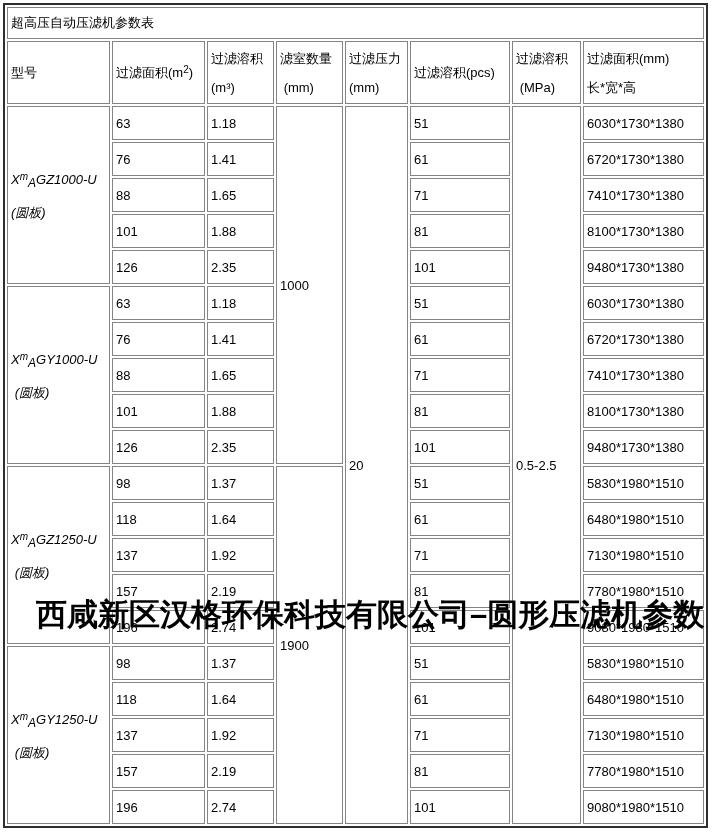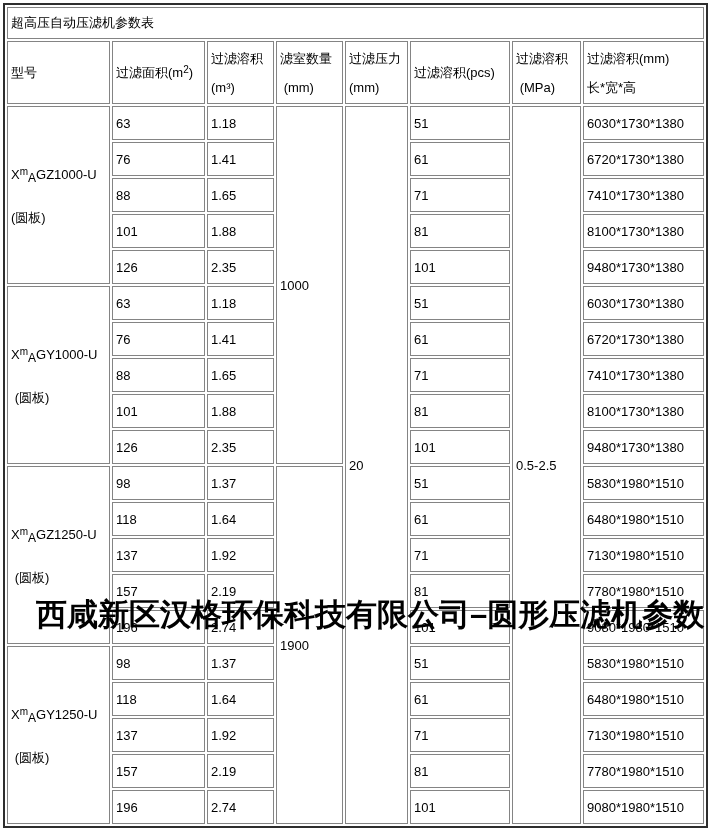--- a/index.html
+++ b/index.html
@@ -6,21 +6,21 @@
   .page { position:relative; width:623px; height:839px; padding:3px 16px 0 3px; box-sizing:border-box;
           font-family:"Liberation Sans","DejaVu Sans",sans-serif; color:#000; }
   table.spec { border-collapse:separate; border-spacing:2px; border:2px solid #2e2e2e;
                width:705px; table-layout:fixed; background:#fff; }
   td { border:1px solid #848484; box-sizing:border-box; padding:0 3px;
        font-size:13px; color:#000; vertical-align:middle; text-align:left; overflow:hidden; }
   tr.title-row td { height:32px; }
   tr.header-row td { height:63px; }
   tr.data td { height:34px; }
   .two-line div { line-height:29px; }
-  .model-cell div { line-height:40px; }
+  .model-cell div { line-height:30px;font-style:italic; }
   .pre { white-space:pre-wrap; }
   sup { font-size:10px; vertical-align:4px; }
   sub { font-size:12px; vertical-align:-3px; }
   .watermark { position:absolute; left:36px; top:594px; z-index:10;
                font-size:31px; font-weight:700; white-space:nowrap; color:#000;
                font-family:"Liberation Sans","DejaVu Sans",sans-serif; }
 </style>
 </head>
 <body>
 
@@ -54,21 +54,21 @@
         <td class="two-line">
           <div>过滤压力</div>
           <div>(mm)</div>
         </td>
         <td>过滤溶积(pcs)</td>
         <td class="two-line">
           <div>过滤溶积</div>
           <div class="pre"> (MPa)</div>
         </td>
         <td class="two-line">
-          <div>过滤溶积(mm)</div>
+          <div>过滤面积(mm)</div>
           <div>长*宽*高</div>
         </td>
       </tr>
 
       <tr class="data">
         <td class="model-cell" rowspan="5">
           <div><span>X</span><sup>m</sup><sub>A</sub><span>GZ1000-U</span></div>
           <div class="pre">(圆板)</div>
         </td>
         <td>63</td>

